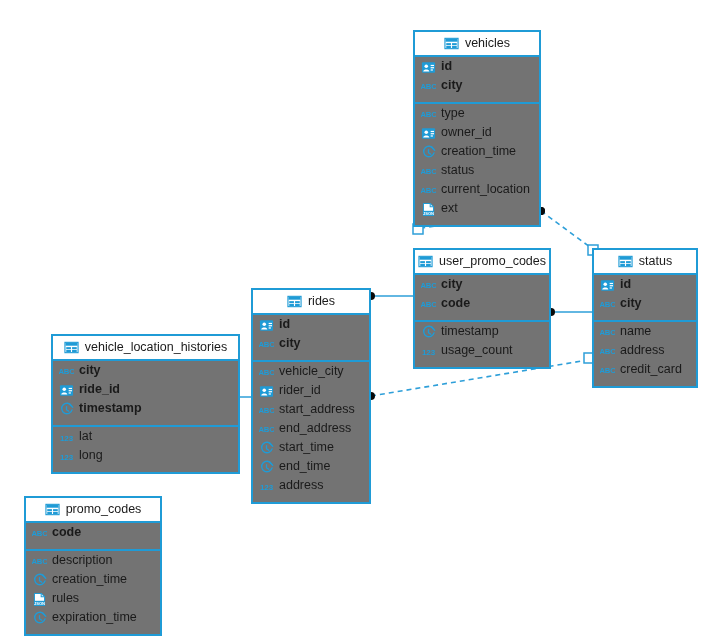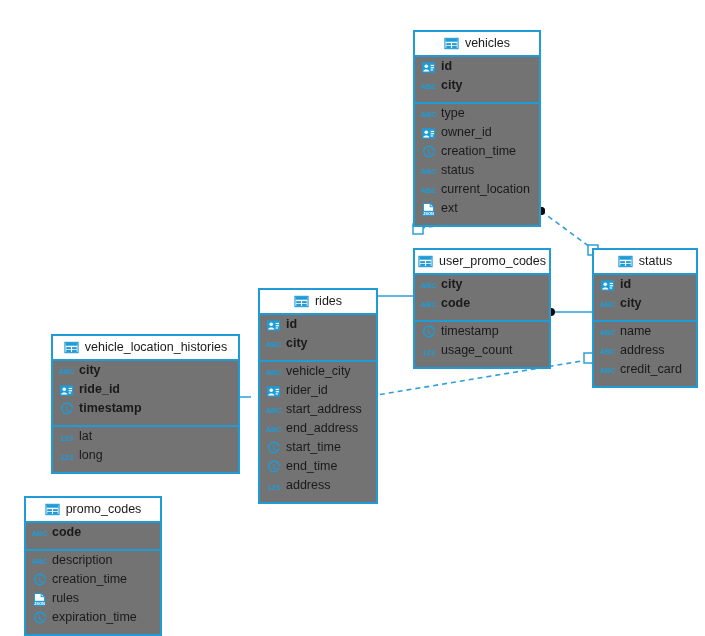--- a/index.html
+++ b/index.html
@@ -307,21 +307,21 @@
         <div class="col-row">
           <span class="ico">
             <svg viewBox="0 0 16 16">
               <text x="8" y="11" font-family="Liberation Sans, sans-serif" font-size="8.2" font-weight="bold" text-anchor="middle" fill="#1f9bd6" letter-spacing="-0.3">ABC</text>
             </svg>
           </span>
           <span class="col-name">credit_card</span>
         </div>
       </div>
     </div>
-    <div class="table-node" style="left: 251px; top: 288px; width: 120px; margin-left: 7px;">
+    <div class="table-node" style="left: 251px; top: 288px; width: 120px;">
       <div class="tbl-header">
         <span class="ico">
           <svg viewBox="0 0 16 16">
             <rect x="1" y="2.5" width="14" height="11" fill="#ffffff" stroke="#1f9bd6" stroke-width="1.2"></rect>
             <rect x="1.6" y="3.1" width="12.8" height="3" fill="#1f9bd6"></rect>
             <rect x="2.4" y="7.6" width="5" height="2.2" fill="#1f9bd6"></rect>
             <rect x="8.6" y="7.6" width="5" height="2.2" fill="#1f9bd6"></rect>
             <rect x="2.4" y="10.6" width="5" height="2.2" fill="#1f9bd6"></rect>
             <rect x="8.6" y="10.6" width="5" height="2.2" fill="#1f9bd6"></rect>
           </svg>

